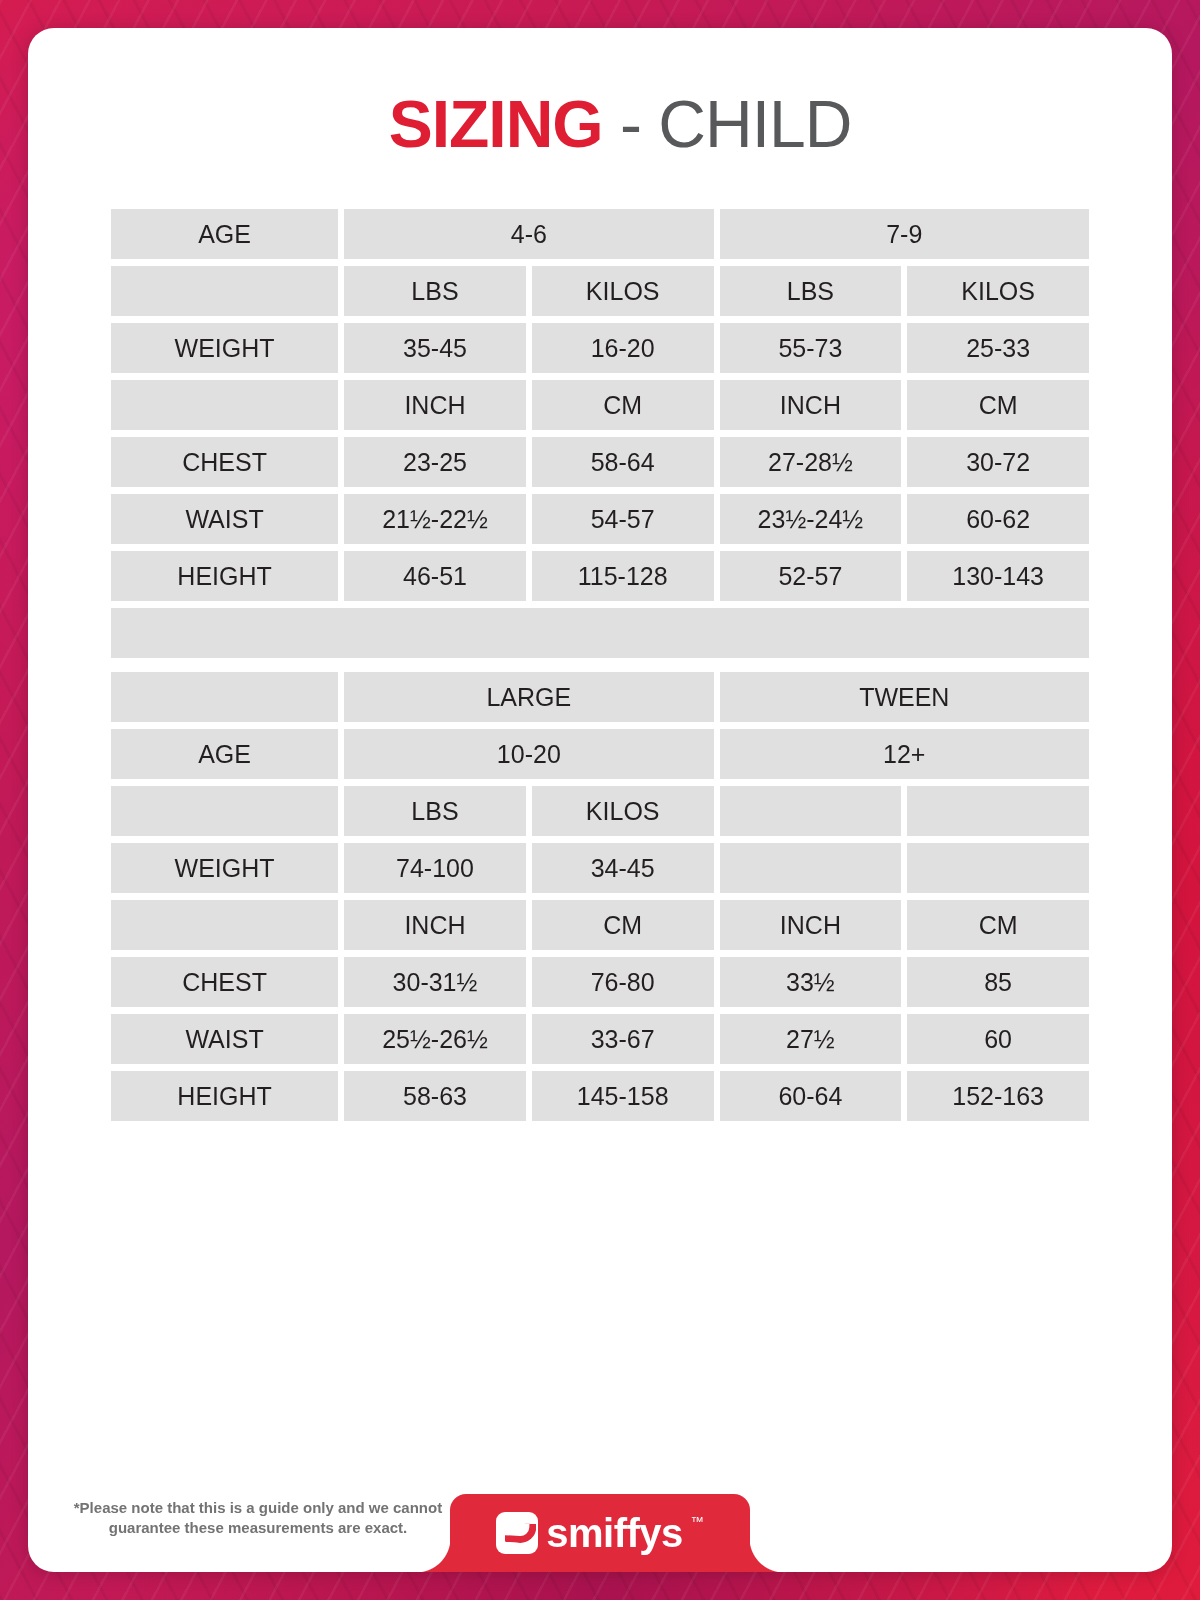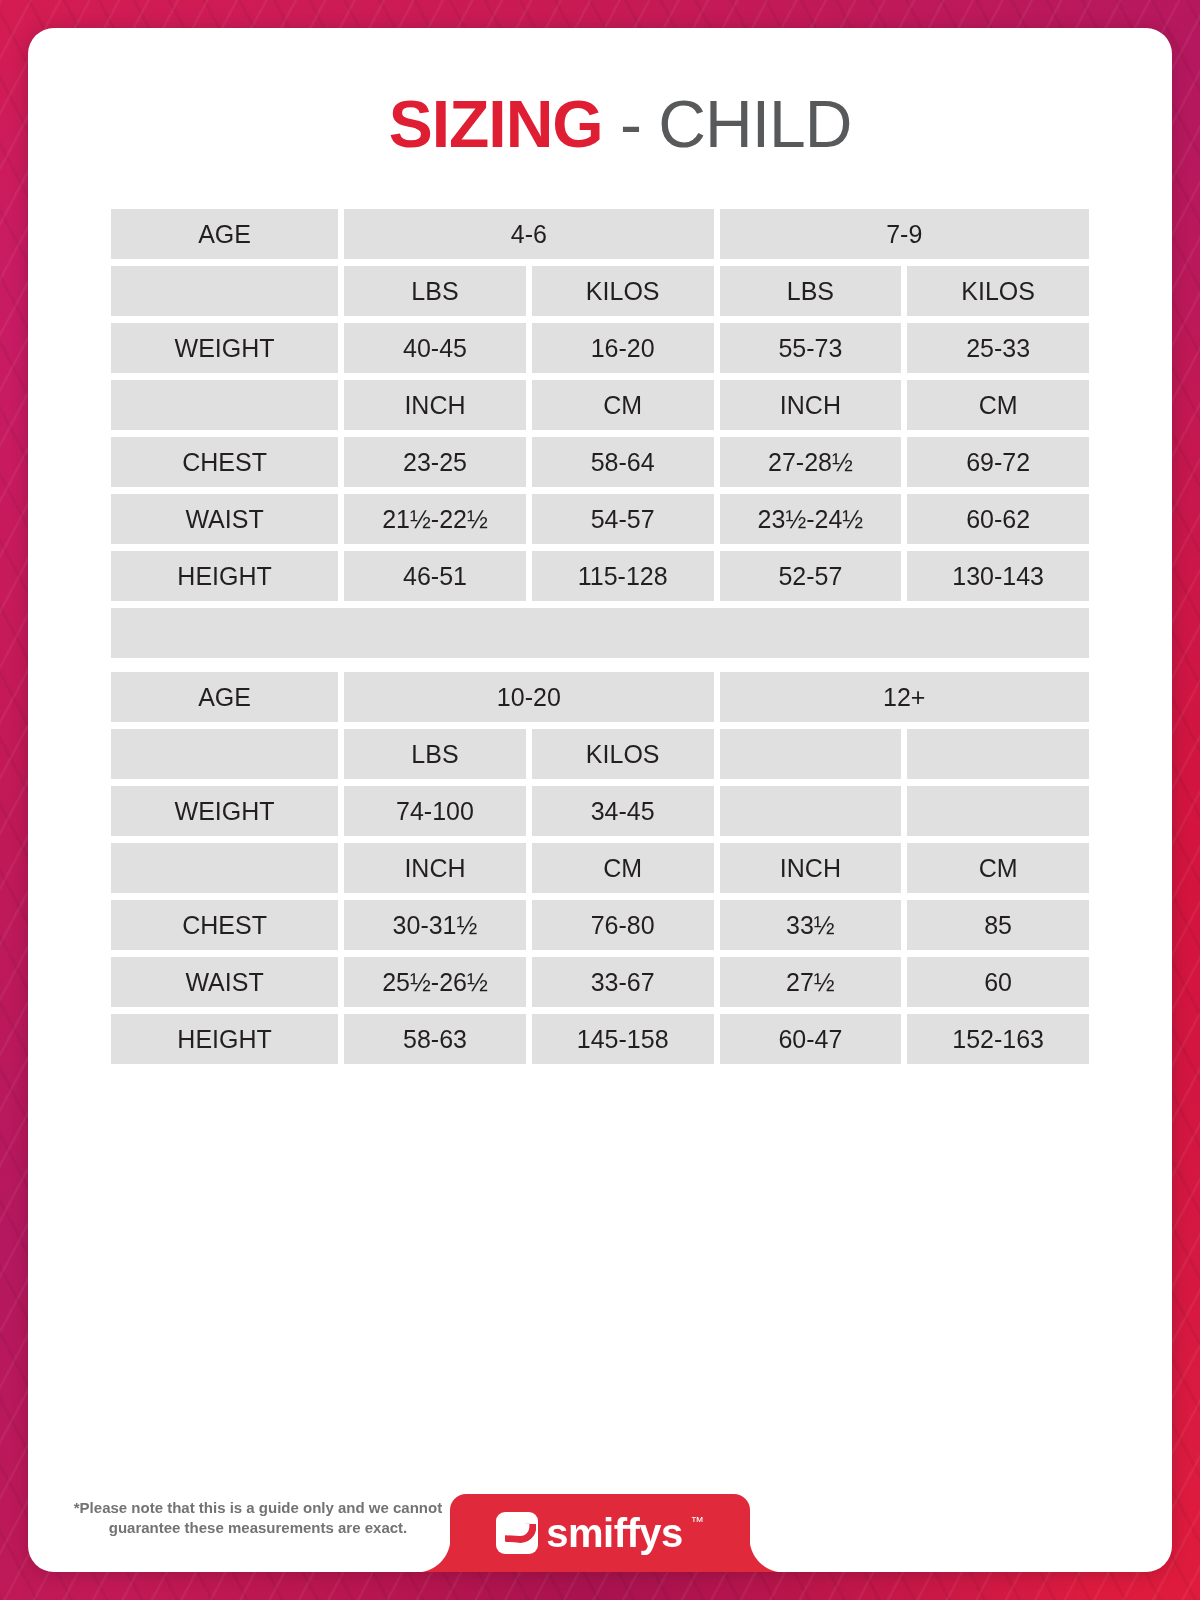--- a/index.html
+++ b/index.html
@@ -194,38 +194,38 @@
           </tr>
           <tr>
             <td class="blank"></td>
             <th class="unit">LBS</th>
             <th class="unit">KILOS</th>
             <th class="unit">LBS</th>
             <th class="unit">KILOS</th>
           </tr>
           <tr>
             <th class="rowlabel">WEIGHT</th>
-            <td>40-45</td>
+            <td>35-45</td>
             <td>16-20</td>
             <td>55-73</td>
             <td>25-33</td>
           </tr>
           <tr>
             <td class="blank"></td>
             <th class="unit">INCH</th>
             <th class="unit">CM</th>
             <th class="unit">INCH</th>
             <th class="unit">CM</th>
           </tr>
           <tr>
             <th class="rowlabel">CHEST</th>
             <td>23-25</td>
             <td>58-64</td>
             <td>27-28½</td>
-            <td>69-72</td>
+            <td>30-72</td>
           </tr>
           <tr>
             <th class="rowlabel">WAIST</th>
             <td>21½-22½</td>
             <td>54-57</td>
             <td>23½-24½</td>
             <td>60-62</td>
           </tr>
           <tr>
             <th class="rowlabel">HEIGHT</th>
@@ -243,20 +243,25 @@
       <table class="sizing">
         <colgroup>
           <col class="c-label">
             <col class="c-cell">
             <col class="c-cell">
             <col class="c-cell">
             <col class="c-cell">
         </colgroup>
         <tbody>
           <tr>
+            <td class="blank"></td>
+            <th class="sizehead" colspan="2">LARGE</th>
+            <th class="sizehead" colspan="2">TWEEN</th>
+          </tr>
+          <tr>
             <th class="rowlabel">AGE</th>
             <td colspan="2">10-20</td>
             <td colspan="2">12+</td>
           </tr>
           <tr>
             <td class="blank"></td>
             <th class="unit">LBS</th>
             <th class="unit">KILOS</th>
             <td class="blank"></td>
             <td class="blank"></td>
@@ -286,21 +291,21 @@
             <th class="rowlabel">WAIST</th>
             <td>25½-26½</td>
             <td>33-67</td>
             <td>27½</td>
             <td>60</td>
           </tr>
           <tr>
             <th class="rowlabel">HEIGHT</th>
             <td>58-63</td>
             <td>145-158</td>
-            <td>60-47</td>
+            <td>60-64</td>
             <td>152-163</td>
           </tr>
         </tbody>
       </table>
 
     </div>
 
     <div class="footer">
       <div class="disclaimer">*Please note that this is a guide only and we cannot guarantee these measurements are exact.</div>
       <div class="logo-tab">

